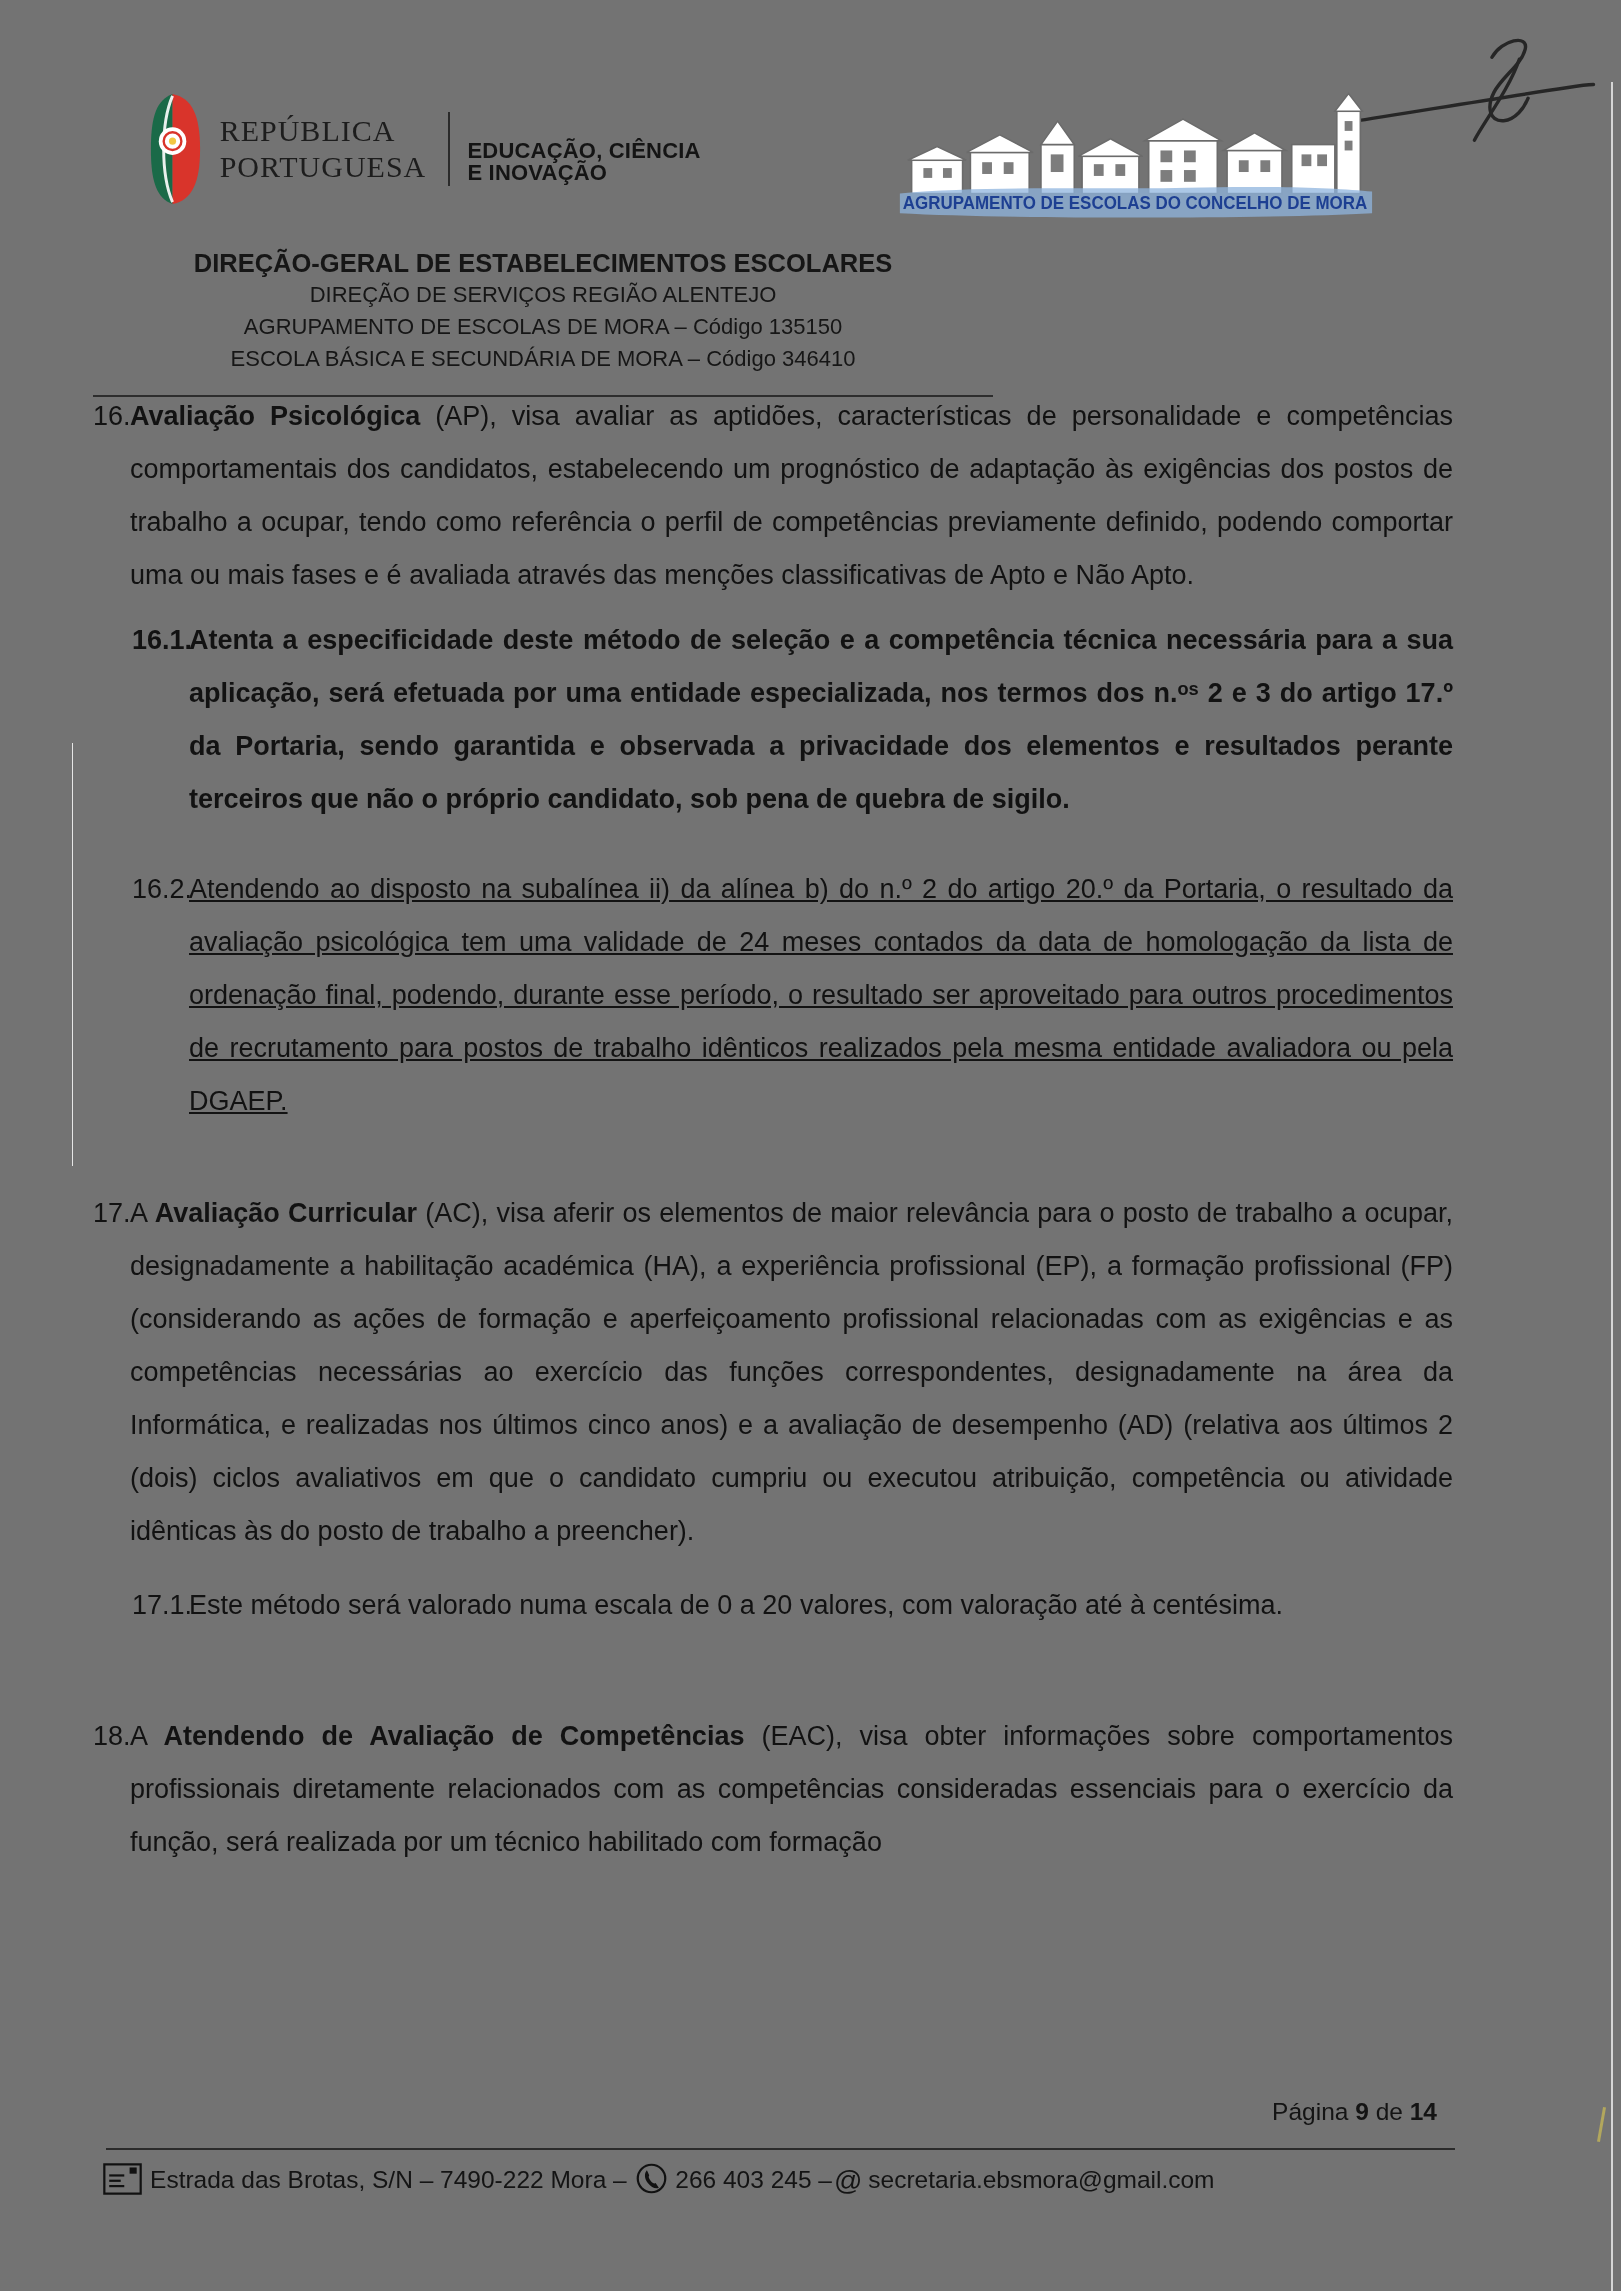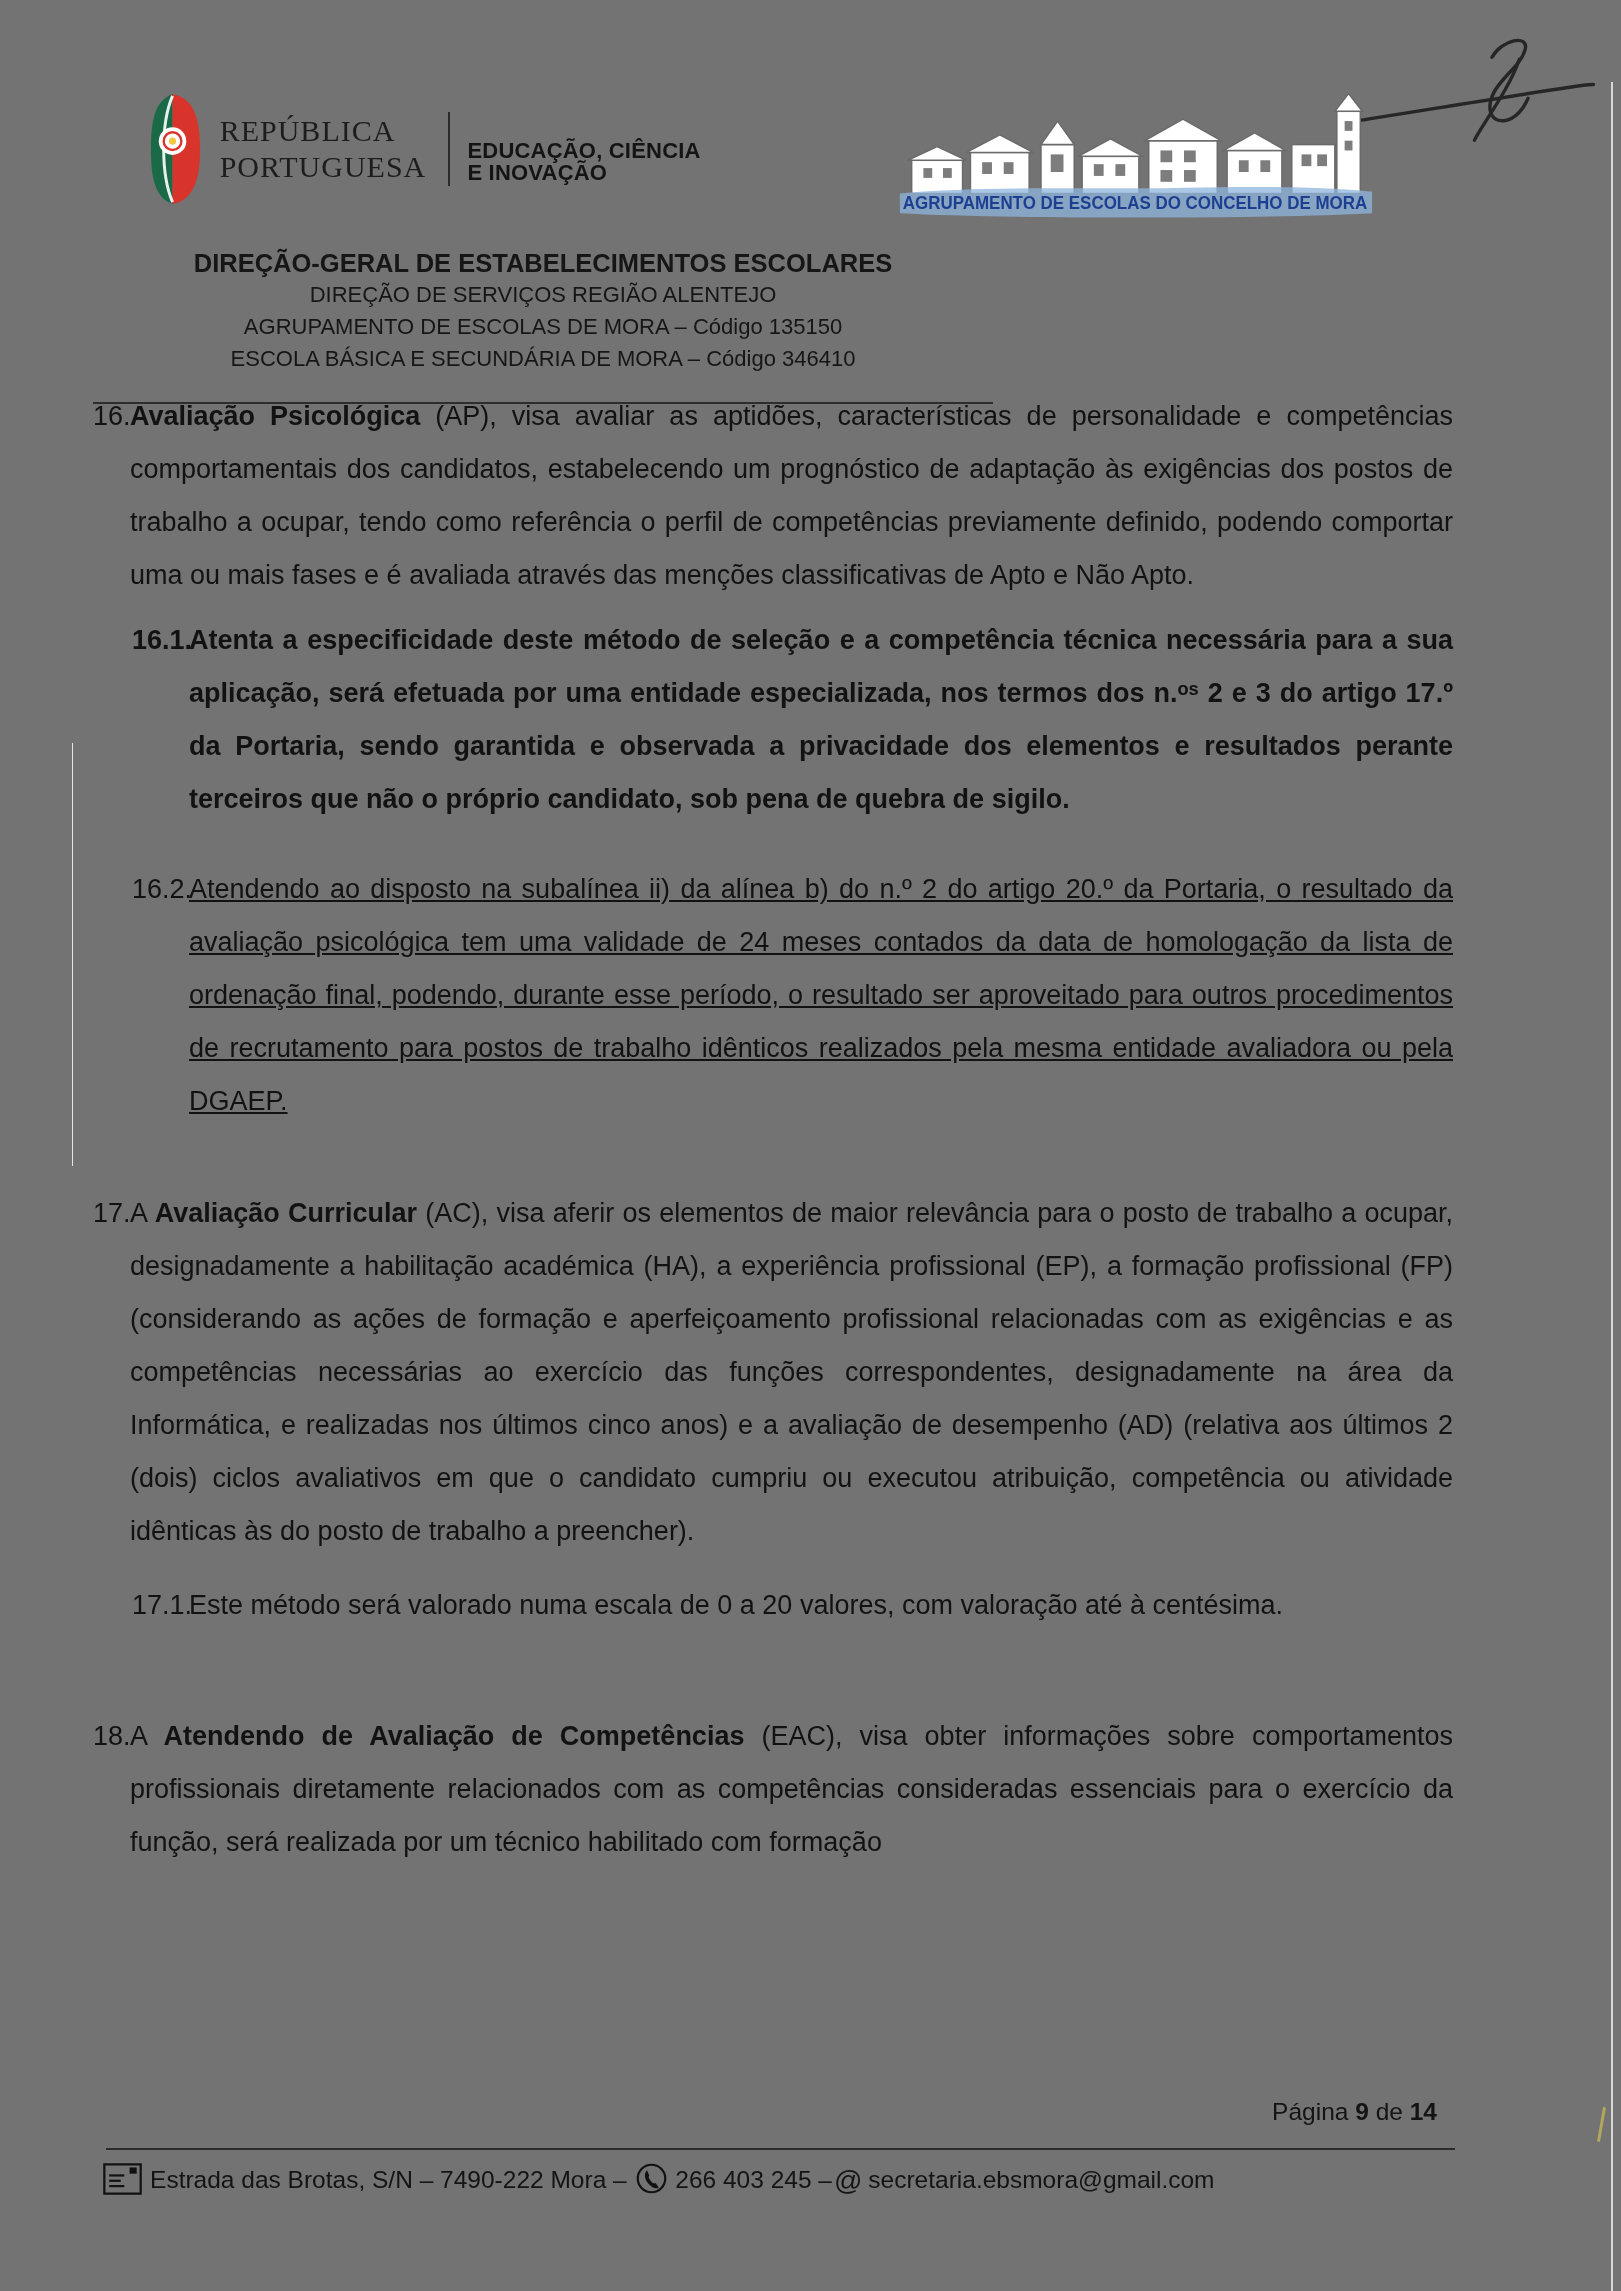--- a/index.html
+++ b/index.html
@@ -17,21 +17,21 @@
   
   .hdr-left{position:absolute;left:143px;top:90px;display:flex;align-items:center;}
   .flag{width:63px;height:118px;flex:0 0 auto;}
   .repname{font-family:"Liberation Serif","DejaVu Serif",serif;font-size:30px;line-height:36px;letter-spacing:1px;color:#1d1d1d;margin-left:13.7px;}
   .vline{width:2px;height:74px;background:#2a2a2a;margin:0 17.6px 0 21.6px;}
   .ministry{font-size:22px;font-weight:bold;line-height:21.6px;letter-spacing:0.2px;color:#141414;margin-top:25px;}
   .hdr-right{position:absolute;left:894px;top:76px;width:482px;height:145px;}
   
   .letterhead{
     position:absolute;left:93px;top:247px;width:900px;text-align:center;
-    border-bottom:2px solid #2d2d2d;padding-bottom:27px;
+    border-bottom:2px solid #2d2d2d;padding-bottom:20px;
   }
   .letterhead .l1{font-size:25.5px;font-weight:bold;line-height:32px;}
   .letterhead .l{font-size:22px;line-height:32px;}
   
   .body{
     position:absolute;left:93px;top:390px;width:1360px;
     font-size:27px;line-height:53px;text-align:justify;color:#121212;
   }
   .item{margin:0;}
   .lvl1{padding-left:37px;}

